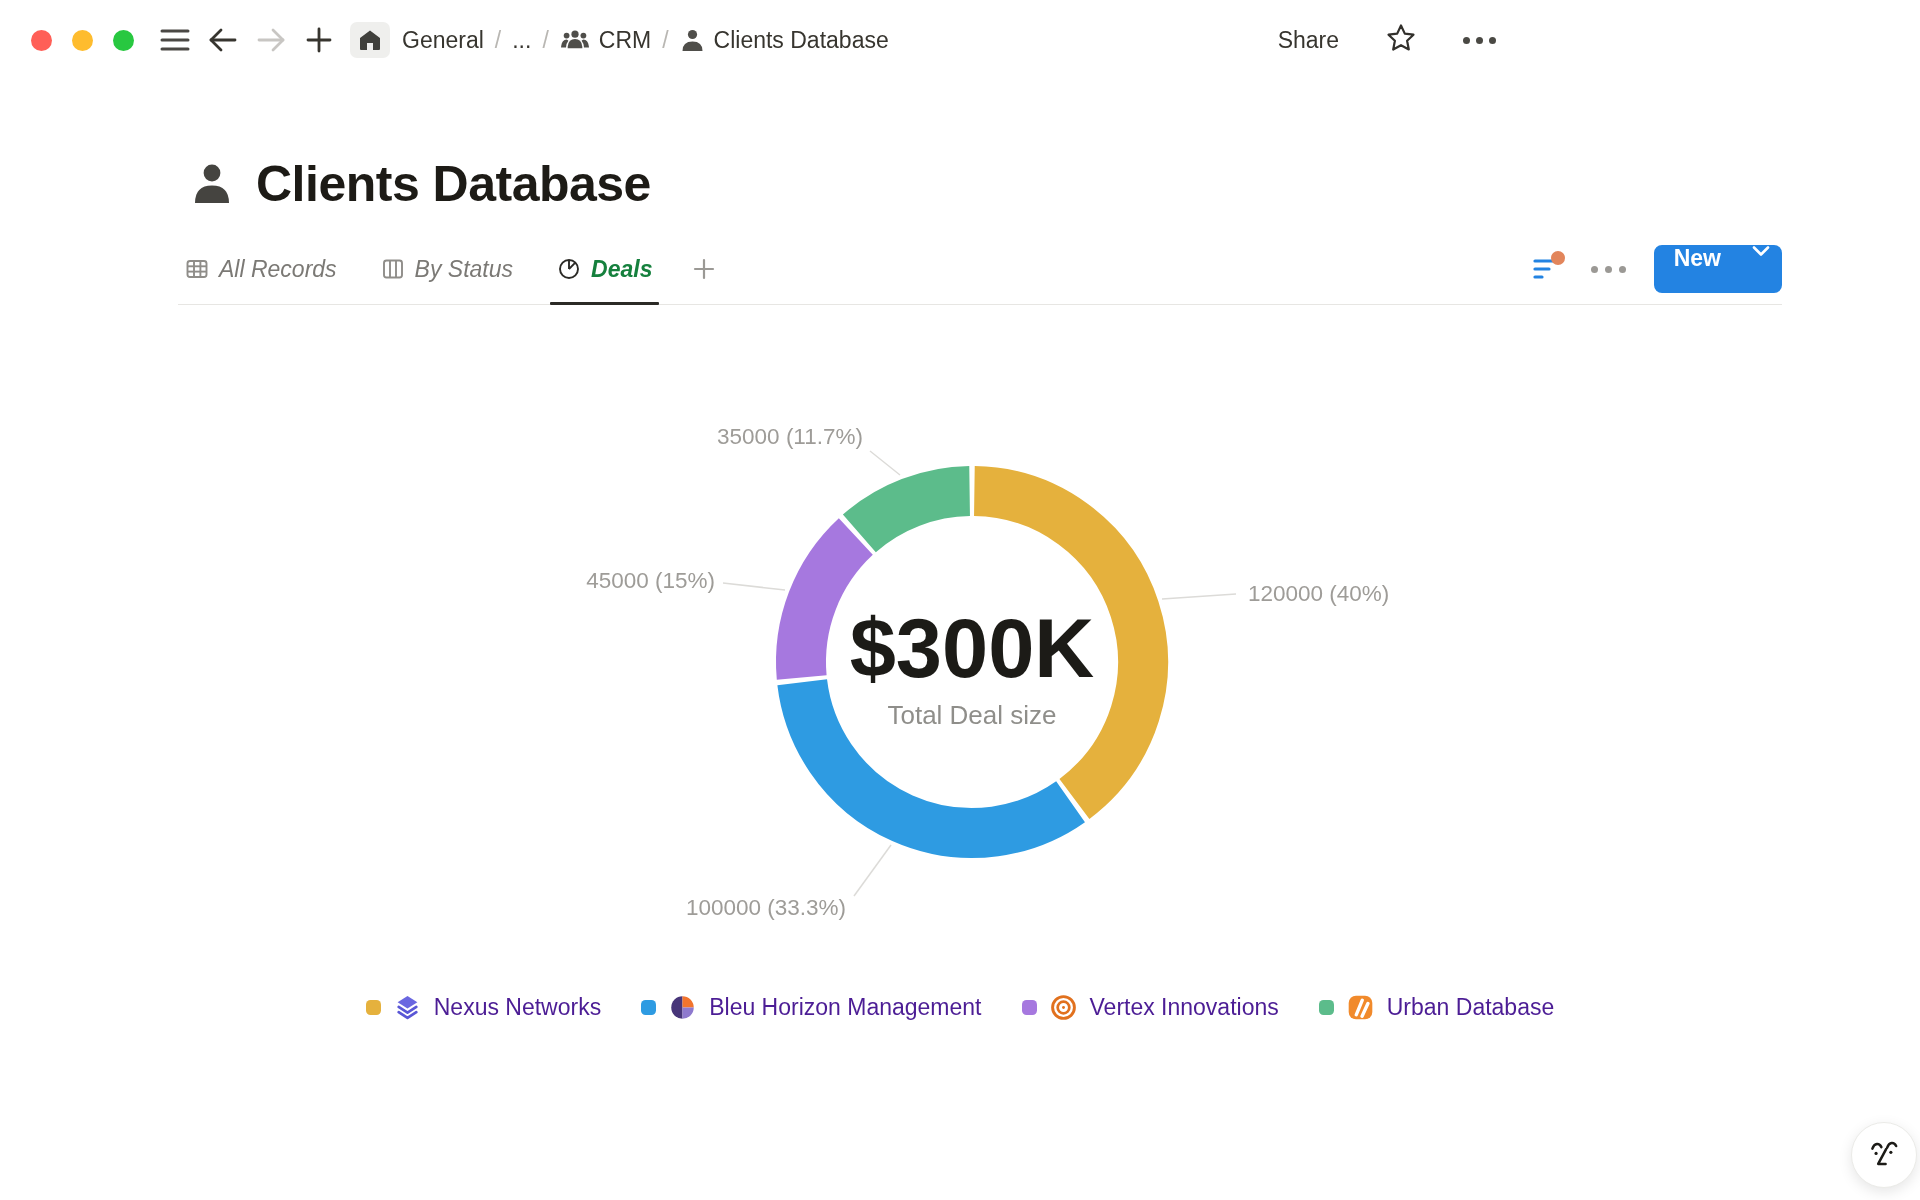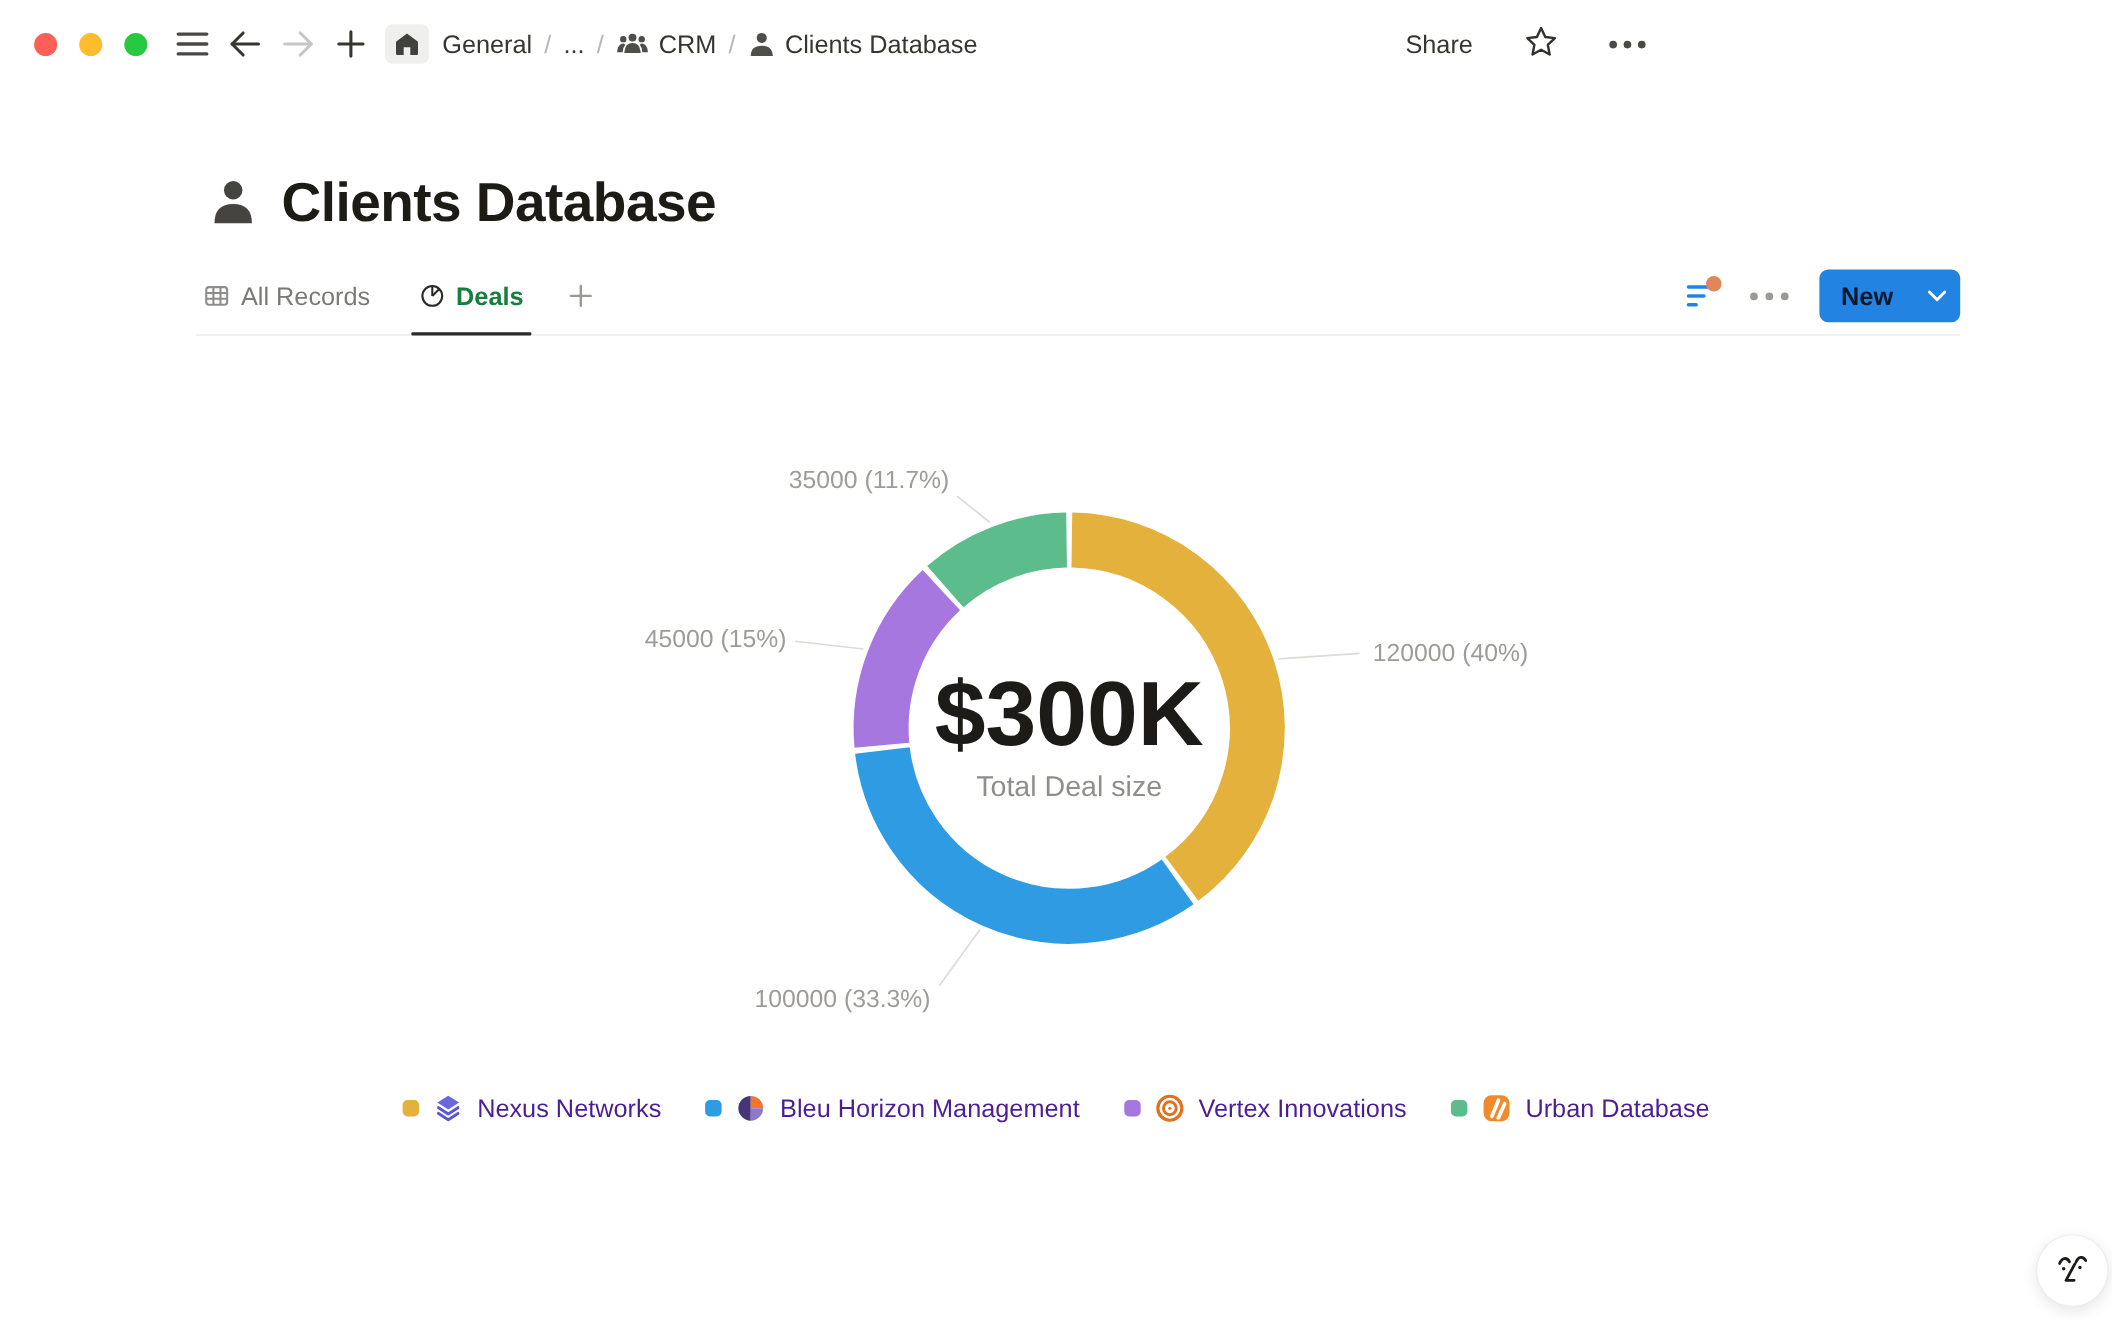--- a/index.html
+++ b/index.html
@@ -26,32 +26,32 @@
 
   
   .title-row { position:absolute; left:190px; top:155px; display:flex; align-items:center; gap:22px; }
   .title-row h1 { font-size:50px; font-weight:700; color:#1d1b16; letter-spacing:-0.5px; }
 
   
   .tabs-row { position:absolute; left:178px; top:234px; width:1604px; height:71px;
     border-bottom:1px solid #e7e6e3; display:flex; align-items:center; justify-content:space-between; }
   .tabs { display:flex; align-items:center; gap:30px; height:100%; }
   .tab { display:flex; align-items:center; gap:10px; font-size:23px; color:#7b7975;
-    height:100%; padding:0 7px; position:relative; cursor:pointer; }
+    height:100%; padding:0 7px; position:relative; cursor:pointer;font-style:italic; }
   .tab.active { color:#15803d; font-weight:600; }
   .tab.active::after { content:""; position:absolute; left:0; right:0; bottom:-1px;
     height:3px; background:#2b2a26; border-radius:1px; }
   .tab-add { color:#9b9995; padding:0 4px; }
   .view-controls { display:flex; align-items:center; gap:24px; }
   .filter-ic { position:relative; width:32px; height:32px; display:flex; align-items:center; justify-content:center; }
   .filter-dot { position:absolute; right:-2px; top:-2px; width:14px; height:14px; border-radius:50%; }
   .menu-dots { display:flex; gap:7px; padding:0 4px; }
   .menu-dots i { width:7px; height:7px; border-radius:50%; background:#9b9995; }
-  .new-btn { display:flex; align-items:center; height:48px; border-radius:8px;
-    color:#0f172a; overflow:hidden; cursor:pointer; }
+  .new-btn { display:flex; align-items:flex-start; height:48px; border-radius:8px;
+    color:#ffffff; overflow:hidden; cursor:pointer; }
   .new-btn .lbl { display:flex; align-items:center; padding:0 18px 0 20px;
     font-size:23px; font-weight:700; }
   .new-btn .split { width:1px; background:rgba(255,255,255,.35); margin:8px 0; }
   .new-btn .chev { display:flex; align-items:center; padding:0 12px; }
 
   
   .chart-svg { position:absolute; left:490px; top:372px; }
   .callout { font-size:22.5px; fill:#9e9c98; }
   .leader { stroke:#dcdbd8; stroke-width:1.5; }
   .center-big { font-size:83px; font-weight:600; fill:#1c1b17; }
@@ -177,20 +177,28 @@
     <div class="tab">
       <svg width="24" height="24" viewBox="0 0 24 24" fill="none" stroke="#8f8d89" stroke-width="1.9">
           <rect x="2.5" y="4" width="19" height="16" rx="2.5"></rect>
           <line x1="2.5" y1="9.3" x2="21.5" y2="9.3"></line>
           <line x1="2.5" y1="14.6" x2="21.5" y2="14.6"></line>
           <line x1="9" y1="4" x2="9" y2="20"></line>
           <line x1="15.4" y1="4" x2="15.4" y2="20"></line>
         </svg>
       <span>All Records</span>
     </div>
+    <div class="tab">
+      <svg width="24" height="24" viewBox="0 0 24 24" fill="none" stroke="#8f8d89" stroke-width="1.9">
+          <rect x="3" y="3.5" width="18" height="17" rx="2.5"></rect>
+          <line x1="9" y1="3.5" x2="9" y2="20.5"></line>
+          <line x1="15" y1="3.5" x2="15" y2="20.5"></line>
+        </svg>
+      <span>By Status</span>
+    </div>
     <div class="tab active">
       <svg width="24" height="24" viewBox="0 0 24 24" fill="none" stroke="#2b2a26" stroke-width="1.9">
           <circle cx="12" cy="12" r="9"></circle>
           <line x1="12" y1="12" x2="12" y2="3"></line>
           <line x1="12" y1="12" x2="18.3" y2="5.7"></line>
         </svg>
       <span>Deals</span>
     </div>
     <div class="tab tab-add">
       <svg width="22" height="22" viewBox="0 0 22 22">

